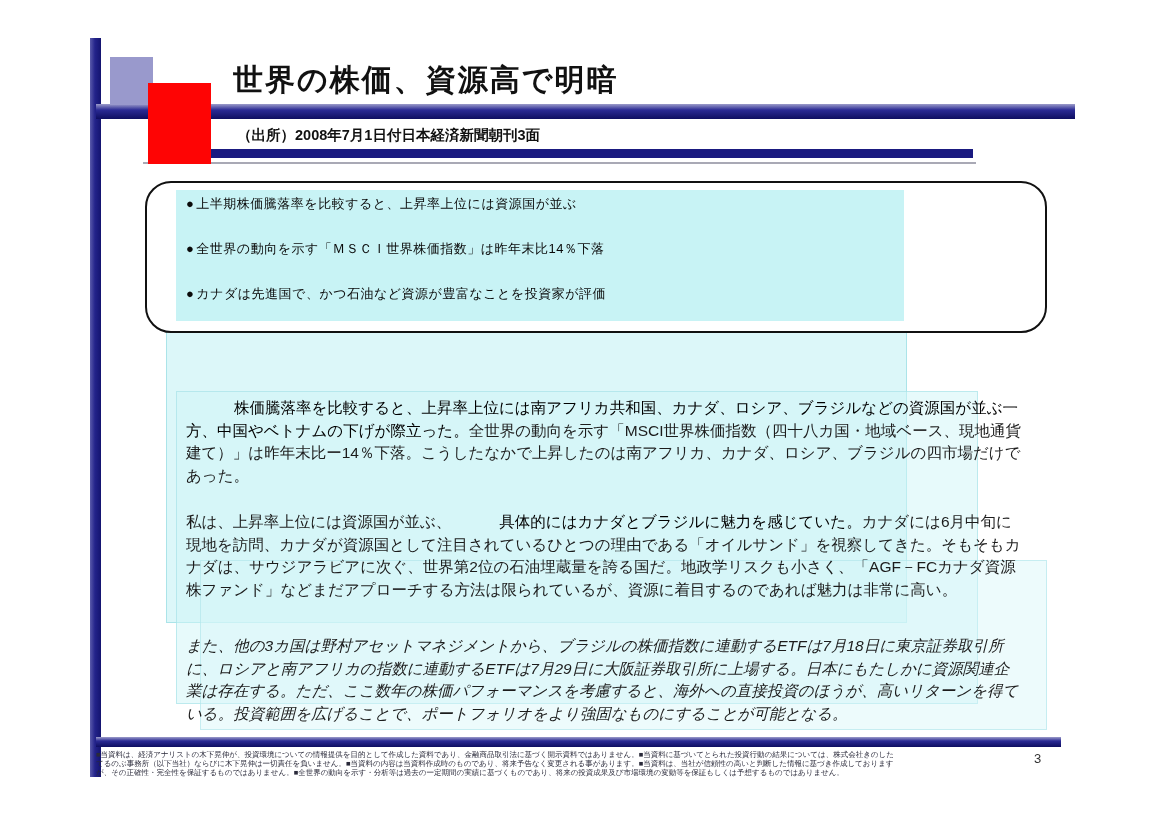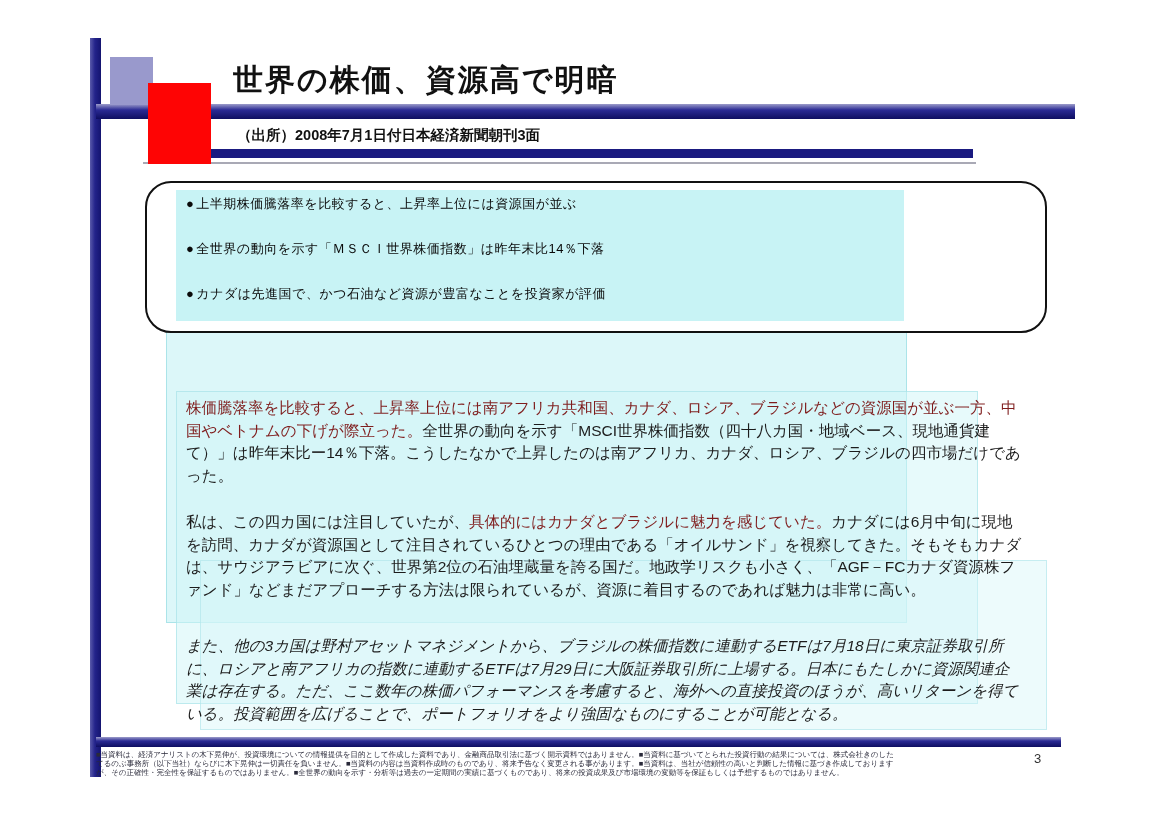--- a/index.html
+++ b/index.html
@@ -77,21 +77,21 @@
   
   .body-par{
     position:absolute;left:186px;width:838px;z-index:6;
     font-size:15.5px;line-height:22.5px;color:#1c1c1c;
     text-align:left;
   }
   #par-1{top:338px;}
   #par-2{top:397px;}
   #par-3{top:511px;}
   #par-4{top:635px;font-style:italic;}
-  .red-text{color:#7f1d1d;}
+  .red-text{color:#000000;margin-left:48px;}
   
   .footer-disclaimer{
     position:absolute;left:96px;top:750px;width:908px;z-index:6;
     font-size:7.5px;line-height:9px;color:#2a2a3a;white-space:nowrap;
   }
   .page-num{
     position:absolute;left:1034px;top:751px;z-index:6;
     font-size:13px;color:#333333;
   }
 </style>
@@ -125,21 +125,21 @@
   <div class="cyan-panel" id="cyan-panel-1"></div>
   <div class="cyan-panel" id="cyan-panel-2"></div>
   <div class="cyan-panel" id="cyan-panel-3"></div>
 
 
   <div class="body-par" id="par-2">
     <span class="red-text">株価騰落率を比較すると、上昇率上位には南アフリカ共和国、カナダ、ロシア、ブラジルなどの資源国が並ぶ一方、中国やベトナムの下げが際立った。</span><span>全世界の動向を示す「MSCI世界株価指数（四十八カ国・地域ベース、現地通貨建て）」は昨年末比ー14％下落。こうしたなかで上昇したのは南アフリカ、カナダ、ロシア、ブラジルの四市場だけであった。</span>
   </div>
 
   <div class="body-par" id="par-3">
-    <span>私は、この四カ国には注目していたが、</span><span class="red-text">具体的にはカナダとブラジルに魅力を感じていた。</span><span>カナダには6月中旬に現地を訪問、カナダが資源国として注目されているひとつの理由である「オイルサンド」を視察してきた。そもそもカナダは、サウジアラビアに次ぐ、世界第2位の石油埋蔵量を誇る国だ。地政学リスクも小さく、「AGF－FCカナダ資源株ファンド」などまだアプローチする方法は限られているが、資源に着目するのであれば魅力は非常に高い。</span>
+    <span>私は、上昇率上位には資源国が並ぶ、</span><span class="red-text">具体的にはカナダとブラジルに魅力を感じていた。</span><span>カナダには6月中旬に現地を訪問、カナダが資源国として注目されているひとつの理由である「オイルサンド」を視察してきた。そもそもカナダは、サウジアラビアに次ぐ、世界第2位の石油埋蔵量を誇る国だ。地政学リスクも小さく、「AGF－FCカナダ資源株ファンド」などまだアプローチする方法は限られているが、資源に着目するのであれば魅力は非常に高い。</span>
   </div>
 
   <div class="body-par" id="par-4">また、他の3カ国は野村アセットマネジメントから、ブラジルの株価指数に連動するETFは7月18日に東京証券取引所に、ロシアと南アフリカの指数に連動するETFは7月29日に大阪証券取引所に上場する。日本にもたしかに資源関連企業は存在する。ただ、ここ数年の株価パフォーマンスを考慮すると、海外への直接投資のほうが、高いリターンを得ている。投資範囲を広げることで、ポートフォリオをより強固なものにすることが可能となる。</div>
 
   <div class="h-grad-bar" id="bottom-grad-bar"></div>
   <div class="footer-disclaimer">
     <div>■当資料は、経済アナリストの木下晃伸が、投資環境についての情報提供を目的として作成した資料であり、金融商品取引法に基づく開示資料ではありません。■当資料に基づいてとられた投資行動の結果については、株式会社きのした</div>
     <div>てるのぶ事務所（以下当社）ならびに木下晃伸は一切責任を負いません。■当資料の内容は当資料作成時のものであり、将来予告なく変更される事があります。■当資料は、当社が信頼性の高いと判断した情報に基づき作成しております</div>
     <div>が、その正確性・完全性を保証するものではありません。■全世界の動向を示す・分析等は過去の一定期間の実績に基づくものであり、将来の投資成果及び市場環境の変動等を保証もしくは予想するものではありません。</div>
   </div>

